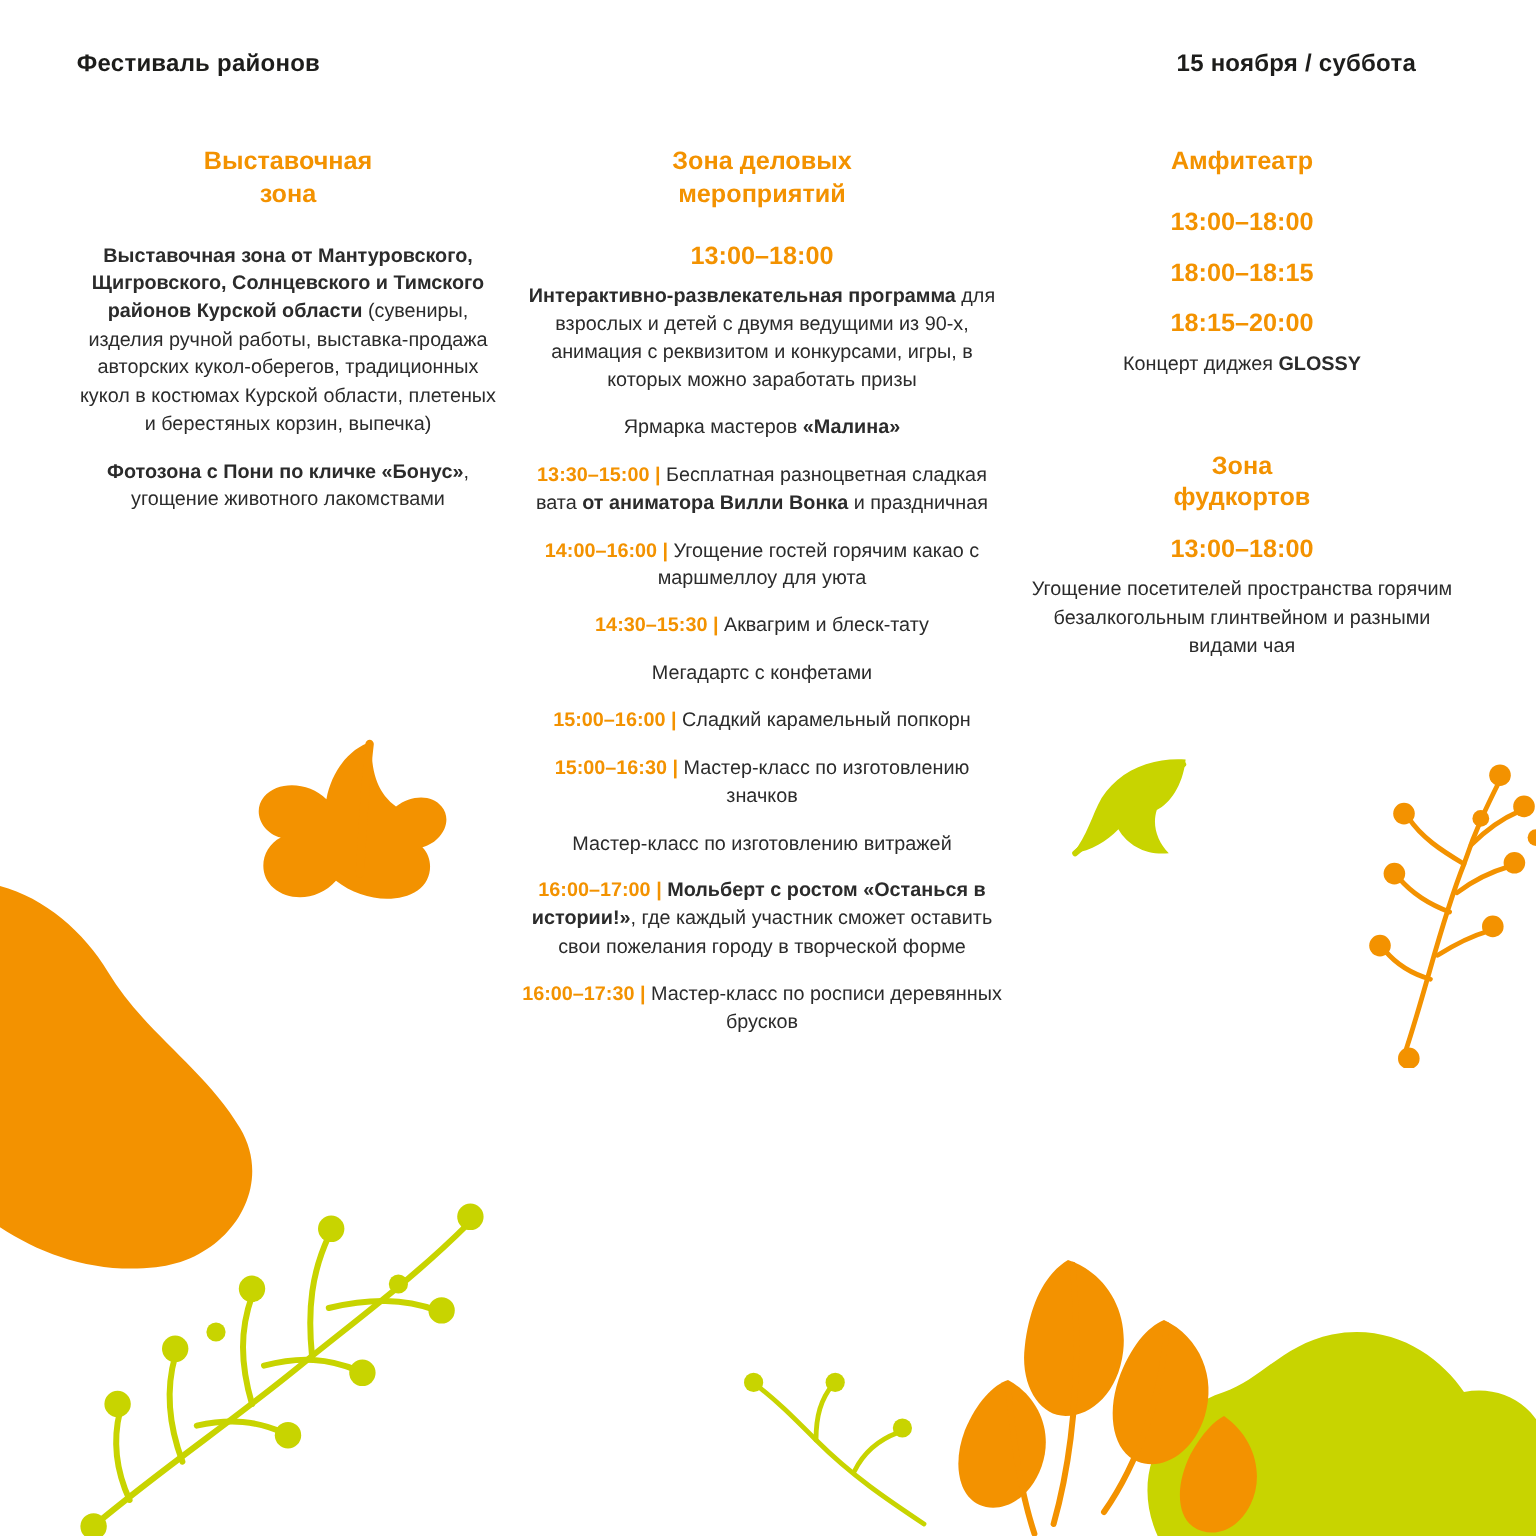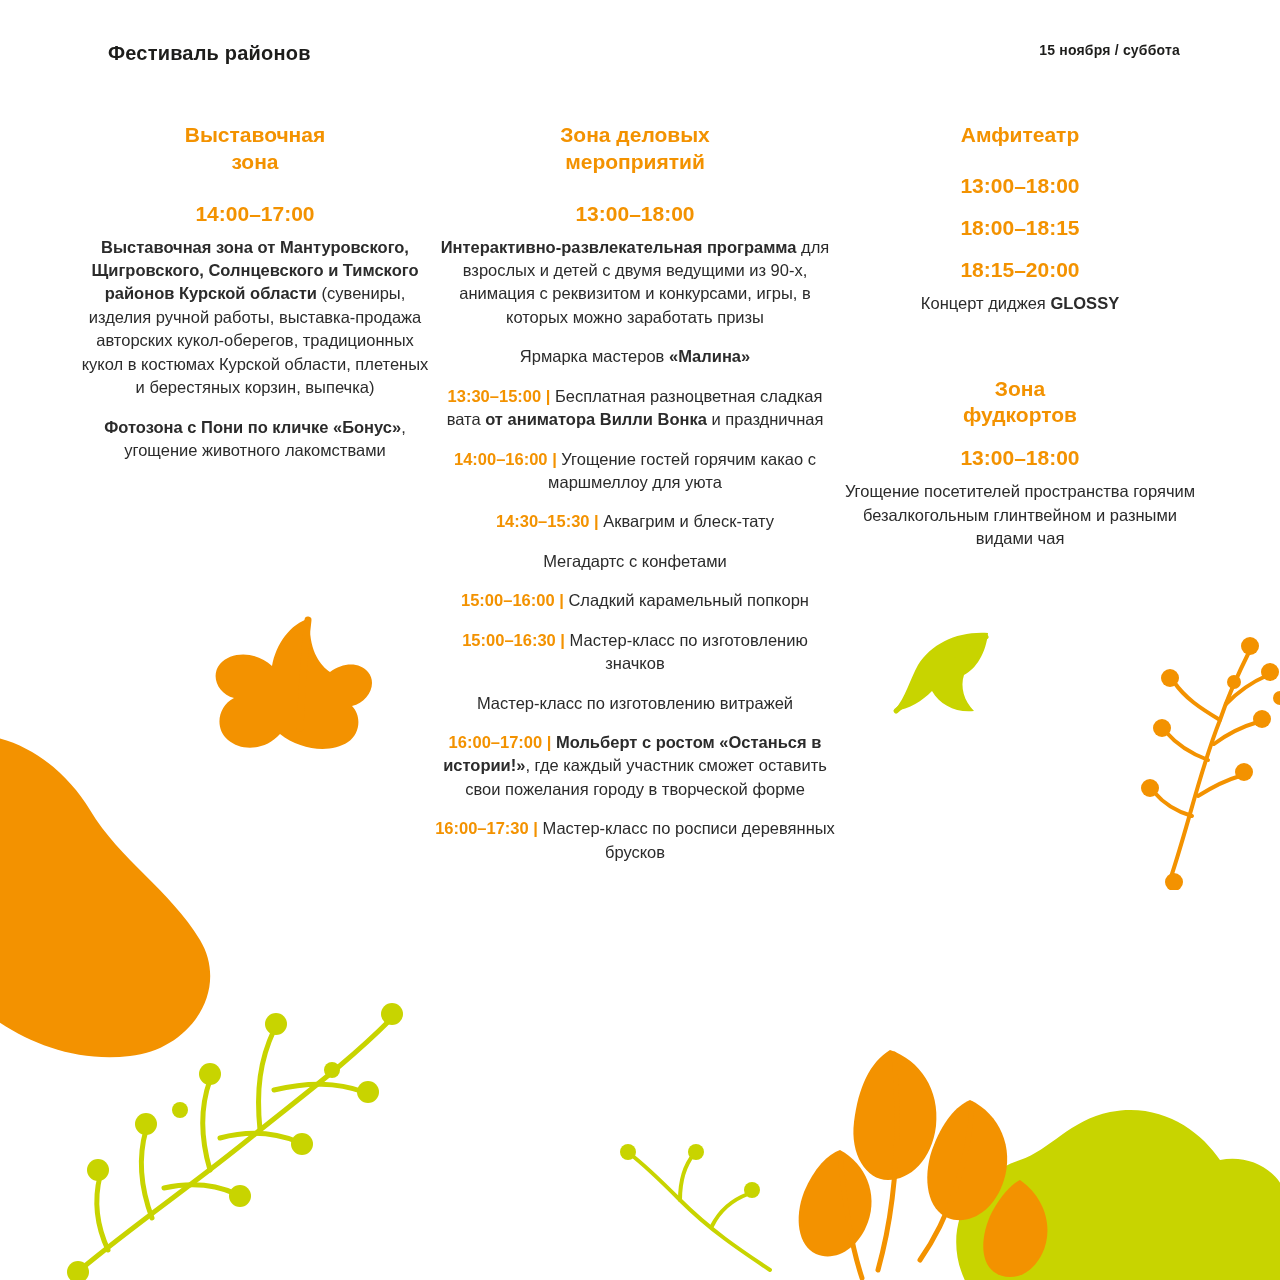--- a/index.html
+++ b/index.html
@@ -20,44 +20,44 @@
   .deco {
     position: absolute;
     pointer-events: none;
     z-index: 0;
   }
 
   
   .header {
     position: relative;
     z-index: 3;
-    padding: 42px 100px 0 108px;
+    padding: 42px 100px 0 64px;
     display: flex;
     justify-content: space-between;
     align-items: flex-start;
   }
   .header-title {
     font-size: 20px;
     font-weight: bold;
     letter-spacing: 0.2px;
     color: #1d1d1b;
   }
   .header-date {
-    font-size: 14px;
+    font-size: 20px;
     font-weight: bold;
     letter-spacing: 0.2px;
     color: #1d1d1b;
   }
 
   
   .columns {
     position: relative;
     z-index: 3;
     display: flex;
-    justify-content: center;
+    justify-content: space-between;
     padding: 56px 60px 0 60px;
     box-sizing: border-box;
   }
   .col {
     width: 370px;
     text-align: center;
   }
   .col-1 { width: 360px; }
   .col-2 { width: 400px; }
   .col-3 { width: 370px; }
@@ -205,21 +205,20 @@
 </div>
 
 <div class="columns">
 
   <div class="col col-1">
     <div class="zone-title">
       <span>Выставочная</span><br>
       <span>зона</span>
     </div>
 
-    <div class="time">14:00–17:00</div>
 
     <p class="entry">
       <b>Выставочная зона от Мантуровского, Щигровского, Солнцевского и Тимского районов Курской области</b><span> (сувениры, изделия ручной работы, выставка-продажа авторских кукол-оберегов, традиционных кукол в костюмах Курской области, плетеных и берестяных корзин, выпечка)</span>
     </p>
 
     <p class="entry">
       <b>Фотозона с Пони по кличке «Бонус»</b><span>, угощение животного лакомствами</span>
     </p>
   </div>
 

